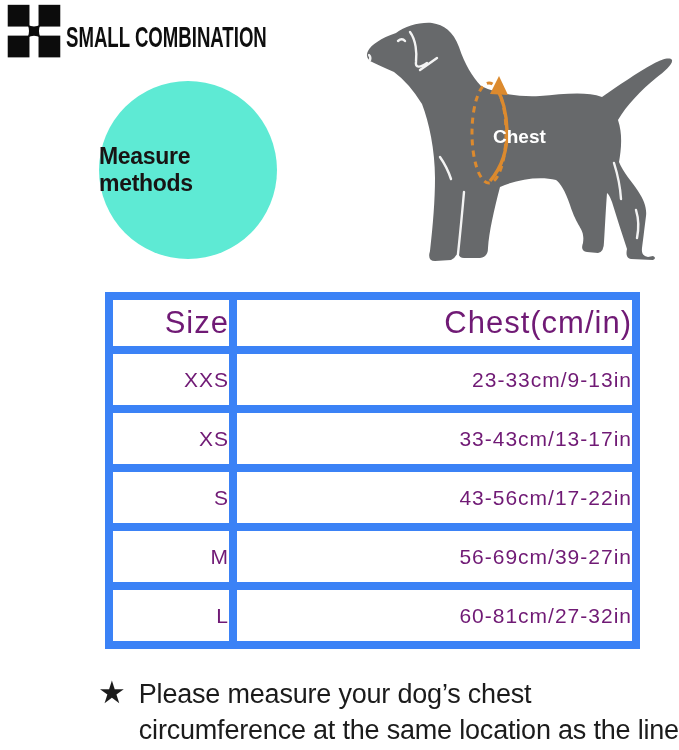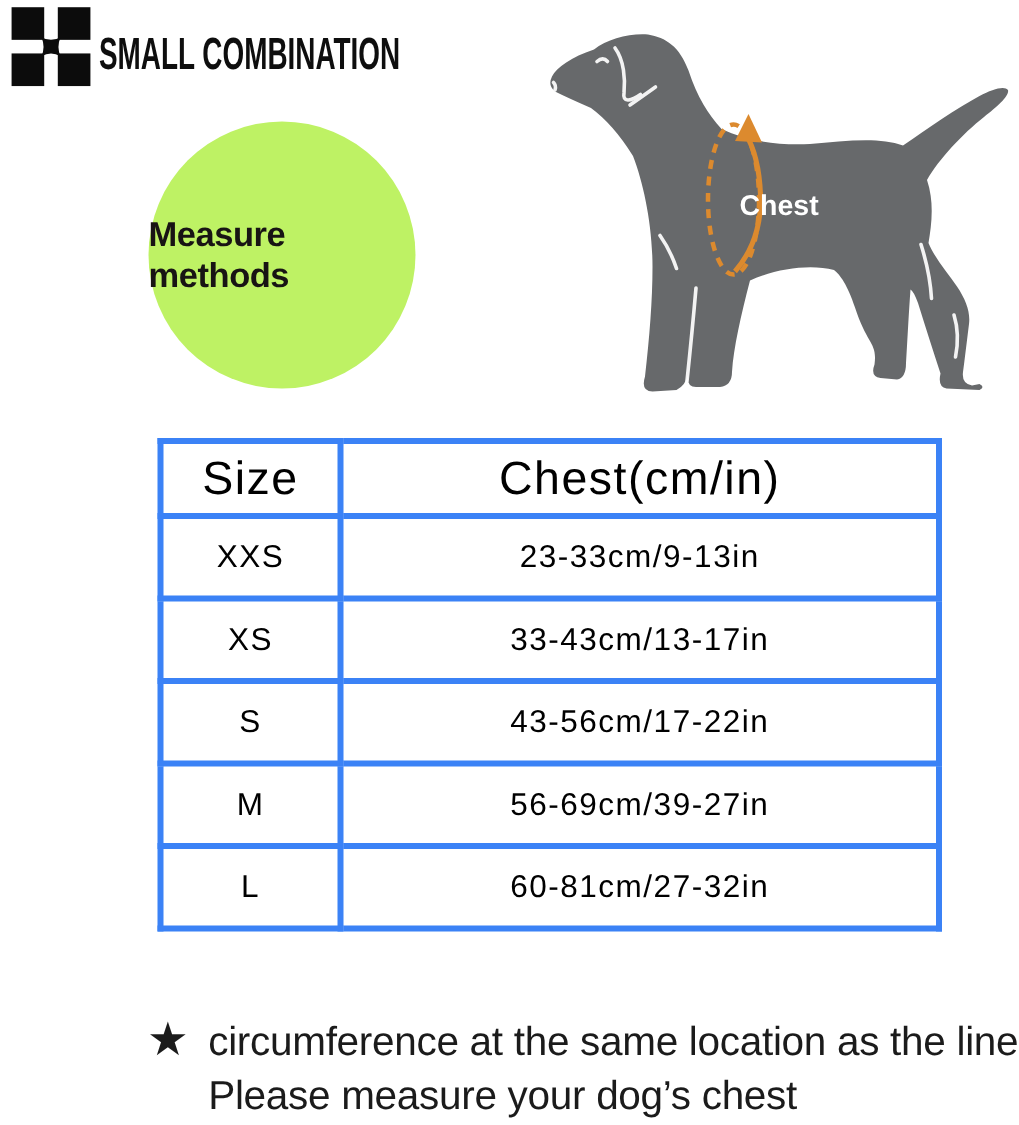--- a/index.html
+++ b/index.html
@@ -19,22 +19,22 @@
     display:flex;align-items:center;justify-content:center;
   }
   .measure-badge span{font-size:23px;font-weight:bold;color:#181414;letter-spacing:-0.3px;}
   
   .dog-wrap{position:absolute;left:350px;top:10px;width:330px;height:270px;}
   
   table.size-table{
     position:absolute;left:105px;top:292px;border-collapse:collapse;table-layout:fixed;
   }
   table.size-table td{
-    border:4px solid #3b82f6;text-align:center;vertical-align:middle;
-    padding:0;color:#000000;letter-spacing:1px;background:#fff;
+    border:8px solid #3b82f6;text-align:right;vertical-align:middle;
+    padding:0;color:#701a75;letter-spacing:1px;background:#fff;
   }
   td.col-size{width:116px;}
   td.col-chest{width:395px;}
   tr.head-row td{height:46px;font-size:31px;}
   tr.data-row td{height:51px;font-size:21px;}
   
   .note{position:absolute;left:98px;top:676px;display:flex;align-items:flex-start;}
   .note .star{font-size:31px;line-height:34px;color:#1b1b1b;margin-right:13px;}
   .note .note-lines{font-size:27px;line-height:36px;color:#1b1b1b;letter-spacing:-0.2px;}
 </style>
@@ -47,21 +47,21 @@
       <rect x="3" y="2" width="24" height="24"></rect>
       <rect x="37" y="2" width="24" height="24"></rect>
       <rect x="3" y="36" width="24" height="24"></rect>
       <rect x="37" y="36" width="24" height="24"></rect>
       <path d="M25,24 Q32,28 39,24 Q36,31 39,38 Q32,34 25,38 Q28,31 25,24 Z"></path>
     </g>
   </svg>
 </div>
 <div class="brand">SMALL COMBINATION</div>
 
-<div class="measure-badge" style="background:#bef264;">
+<div class="measure-badge" style="background:#5eead4;">
   <span>Measure methods</span>
 </div>
 
 <div class="dog-wrap">
   <svg viewBox="0 0 330 270" width="330" height="270">
 
     <path fill="#67696B" d="
       M 18,41
       C 21,35 31,28 46,23
       C 55,16 70,12 82,13
@@ -150,16 +150,16 @@
     <tr class="data-row">
       <td>L</td>
       <td>60-81cm/27-32in</td>
     </tr>
   </tbody>
 </table>
 
 <div class="note">
   <span class="star">★</span>
   <div class="note-lines">
+    <div>Please measure your dog’s chest</div>
     <div>circumference at the same location as the line</div>
-    <div>Please measure your dog’s chest</div>
   </div>
 </div>
 
 </body></html>

